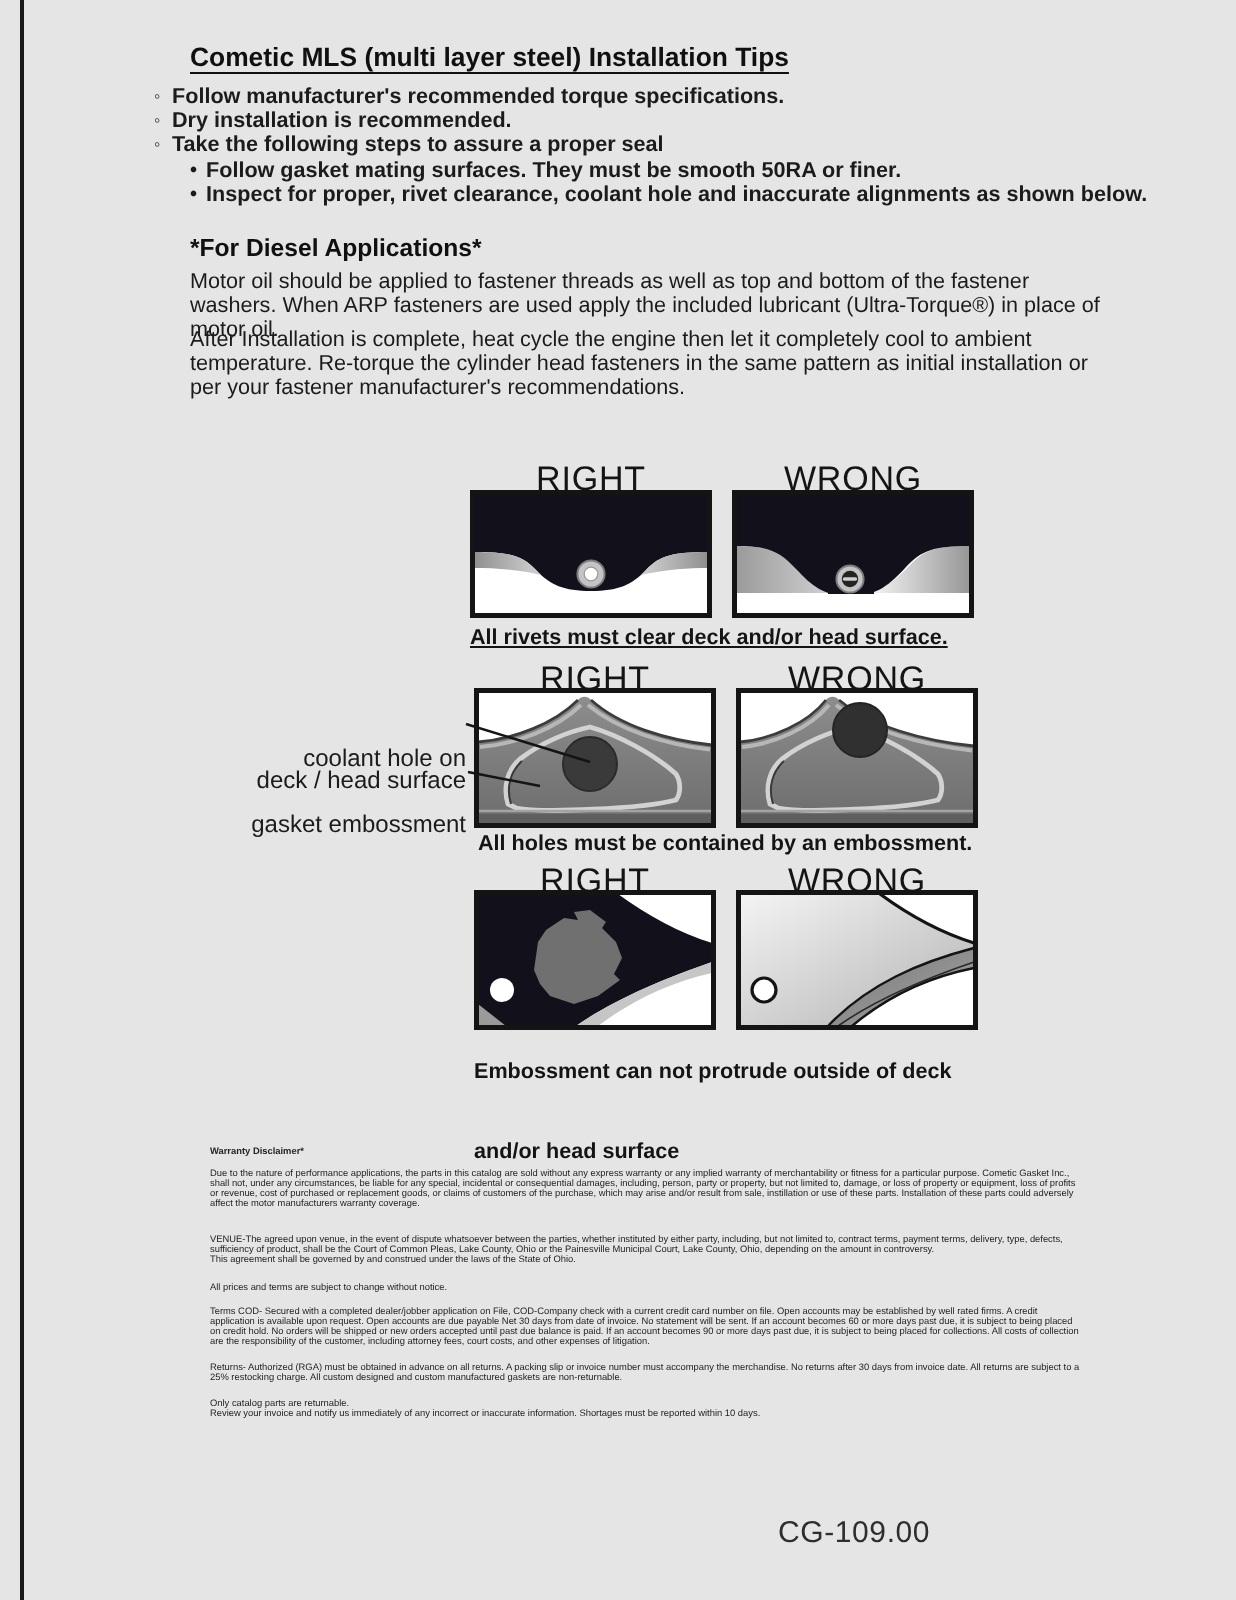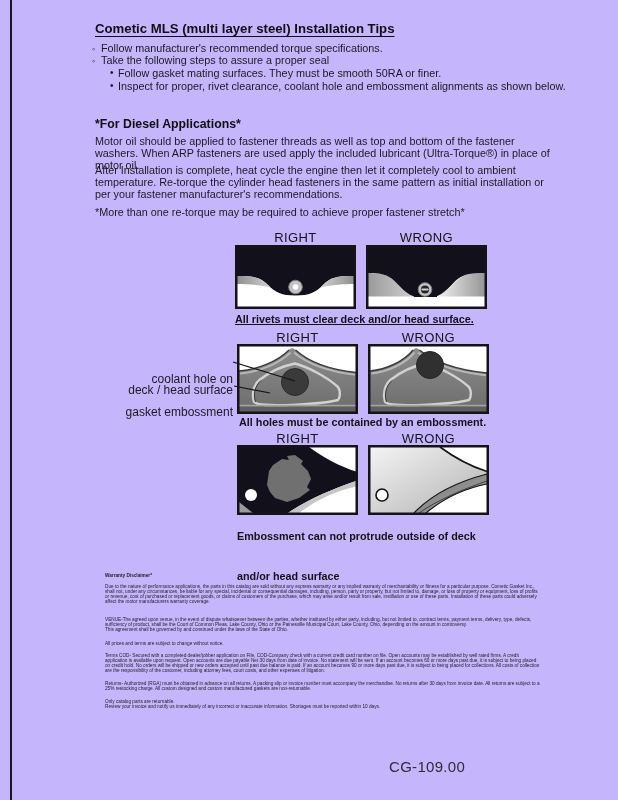--- a/index.html
+++ b/index.html
@@ -1,37 +1,37 @@
 <!DOCTYPE html>
 <html><head>
 <meta charset="utf-8">
 <style>
   html,body{margin:0;padding:0;}
   body{background:#ffffff;}
-  .page{position:relative;width:618px;height:800px;background:#c4b5fd;overflow:hidden;
+  .page{position:relative;width:618px;height:800px;background:#e5e5e5;overflow:hidden;
         font-family:"Liberation Sans","DejaVu Sans",sans-serif;color:#1b1b1b;}
   .abs{position:absolute;}
   .edge-line{left:10px;top:0;width:2px;height:800px;background:#1a1a1a;}
 
   .doc-title{left:95px;top:21px;font-size:13.2px;font-weight:bold;color:#101010;
              text-decoration:underline;text-decoration-thickness:1.4px;text-underline-offset:3px;}
 
-  .tips{left:92px;top:43px;font-size:10.8px;line-height:11.7px;color:#1b1b1b;}
+  .tips{left:77px;top:43px;font-size:10.8px;line-height:11.7px;color:#1b1b1b;font-weight:bold;}
   .tip-row{white-space:nowrap;}
   .tip-row .marker{display:inline-block;width:9px;font-size:9px;vertical-align:0.5px;}
   .sub{padding-left:18px;}
   .sub .marker{width:8px;font-size:10px;}
 
   .h2{left:95px;top:117px;font-size:12.3px;font-weight:bold;color:#101010;}
   .para{left:95px;width:456px;font-size:10.8px;line-height:12px;color:#1b1b1b;}
   .p1{top:135px;}
   .p2{top:164px;}
   .p3{top:206px;}
 
-  .dg-label{width:121px;text-align:center;font-size:13px;letter-spacing:0.4px;color:#141414;}
+  .dg-label{width:121px;text-align:center;font-size:17px;letter-spacing:0.4px;color:#141414;}
   .dg-caption{font-size:10.8px;font-weight:bold;color:#141414;white-space:nowrap;}
   .panel{display:block;}
   .callout{font-size:12px;color:#1b1b1b;text-align:right;width:118px;line-height:11px;margin-top:28px;}
 
   .legal{left:105px;top:573px;width:437px;font-size:4.7px;line-height:5px;color:#242424;}
   .legal p{margin:0;}
   .legal .lh{font-weight:bold;margin-bottom:6px;}
   .legal .g13{margin-bottom:13px;}
   .legal .g9{margin-bottom:9px;}
   .legal .g7{margin-bottom:7px;}
@@ -44,29 +44,29 @@
 <body>
 
 <div class="page">
 
   <div class="abs edge-line"></div>
 
   <div class="abs doc-title">Cometic MLS (multi layer steel) Installation Tips</div>
 
   <div class="abs tips">
     <div class="tip-row"><span class="marker">◦</span><span>Follow manufacturer's recommended torque specifications.</span></div>
+    <div class="tip-row"><span class="marker">◦</span><span>Dry installation is recommended.</span></div>
     <div class="tip-row"><span class="marker">◦</span><span>Take the following steps to assure a proper seal</span></div>
     <div class="tip-row sub"><span class="marker">•</span><span>Follow gasket mating surfaces.  They must be smooth 50RA or finer.</span></div>
-    <div class="tip-row sub"><span class="marker">•</span><span>Inspect for proper, rivet clearance, coolant hole and embossment alignments as shown below.</span></div>
+    <div class="tip-row sub"><span class="marker">•</span><span>Inspect for proper, rivet clearance, coolant hole and inaccurate alignments as shown below.</span></div>
   </div>
 
   <div class="abs h2">*For Diesel Applications*</div>
   <div class="abs para p1">Motor oil should be applied to fastener threads as well as top and bottom of the fastener washers. When ARP fasteners are used apply the included lubricant (Ultra-Torque®) in place of motor oil.</div>
   <div class="abs para p2">After Installation is complete, heat cycle the engine then let it completely cool to ambient temperature. Re-torque the cylinder head fasteners in the same pattern as initial installation or per your fastener manufacturer's recommendations.</div>
-  <div class="abs para p3">*More than one re-torque may be required to achieve proper fastener stretch*</div>
 
   <div class="abs dg-label" style="left:235px;top:230px;">RIGHT</div>
   <div class="abs dg-label" style="left:366px;top:230px;">WRONG</div>
 
   <svg class="abs panel" style="left:235px;top:245px;" width="121" height="64" viewBox="0 0 121 64">
     <defs>
       <linearGradient id="g1l" x1="0" y1="0" x2="1" y2="0">
         <stop offset="0" stop-color="#8f8f8f"></stop>
           <stop offset="1" stop-color="#d2d2d2"></stop>
       </linearGradient>

